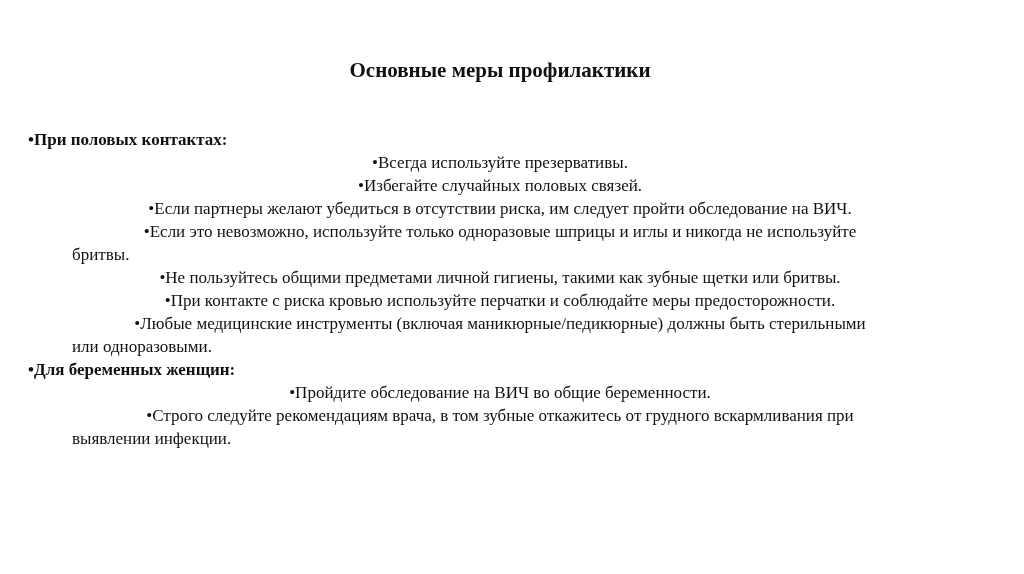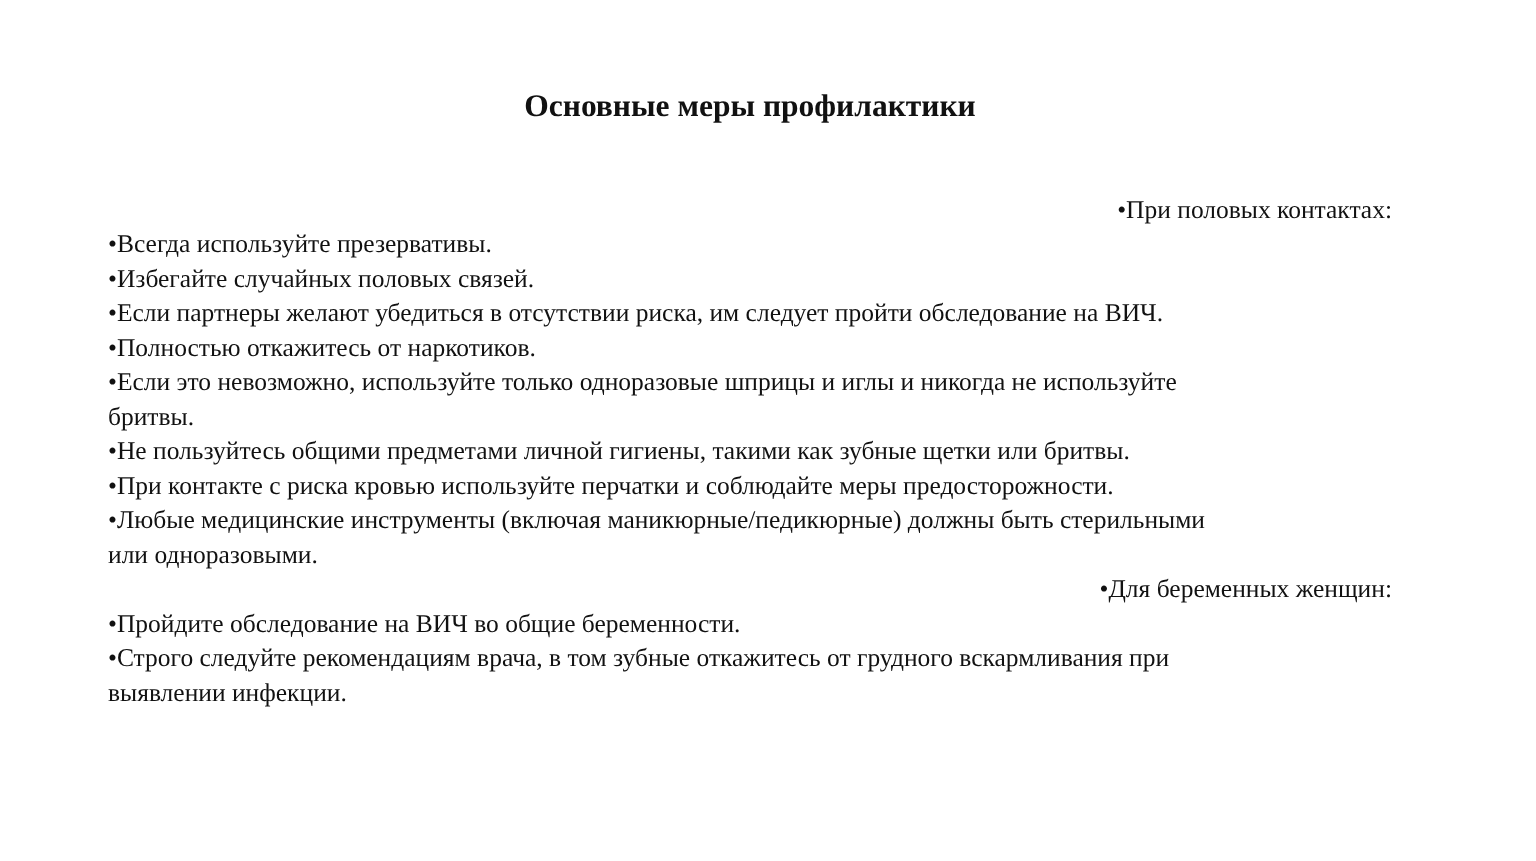--- a/index.html
+++ b/index.html
@@ -6,34 +6,33 @@
   body {
     width: 1024px; height: 574px; background: #ffffff; position: relative;
     overflow: hidden; font-family: "Liberation Serif", serif; color: #111;
   }
   .title {
     position: absolute; top: 58px; left: 0; width: 1000px; text-align: center;
     font-size: 21px; font-weight: bold;
   }
   .content { position: absolute; left: 28px; top: 128px; width: 900px; }
   .line { font-size: 17px; line-height: 23px; white-space: nowrap; }
-  .lvl1 { font-weight: normal; text-align: right; }
-  .lvl2 { padding-left: 44px; }
+  .lvl1 { font-weight: bold; }
+  .lvl2 { padding-left: 44px; text-align: center; }
   .cont { padding-left: 44px; }
 </style>
 </head>
 <body>
 
 <div class="title">Основные меры профилактики</div>
 <div class="content" id="content">
     <div class="line lvl1">•При половых контактах:</div>
     <div class="line lvl2">•Всегда используйте презервативы.</div>
     <div class="line lvl2">•Избегайте случайных половых связей.</div>
     <div class="line lvl2">•Если партнеры желают убедиться в отсутствии риска, им следует пройти обследование на ВИЧ.</div>
-    <div class="line lvl2">•Полностью откажитесь от наркотиков.</div>
     <div class="line lvl2">•Если это невозможно, используйте только одноразовые шприцы и иглы и никогда не используйте</div>
     <div class="line cont">бритвы.</div>
     <div class="line lvl2">•Не пользуйтесь общими предметами личной гигиены, такими как зубные щетки или бритвы.</div>
     <div class="line lvl2">•При контакте с риска кровью используйте перчатки и соблюдайте меры предосторожности.</div>
     <div class="line lvl2">•Любые медицинские инструменты (включая маникюрные/педикюрные) должны быть стерильными</div>
     <div class="line cont">или одноразовыми.</div>
     <div class="line lvl1">•Для беременных женщин:</div>
     <div class="line lvl2">•Пройдите обследование на ВИЧ во общие беременности.</div>
     <div class="line lvl2">•Строго следуйте рекомендациям врача, в том зубные откажитесь от грудного вскармливания при</div>
     <div class="line cont">выявлении инфекции.</div>

